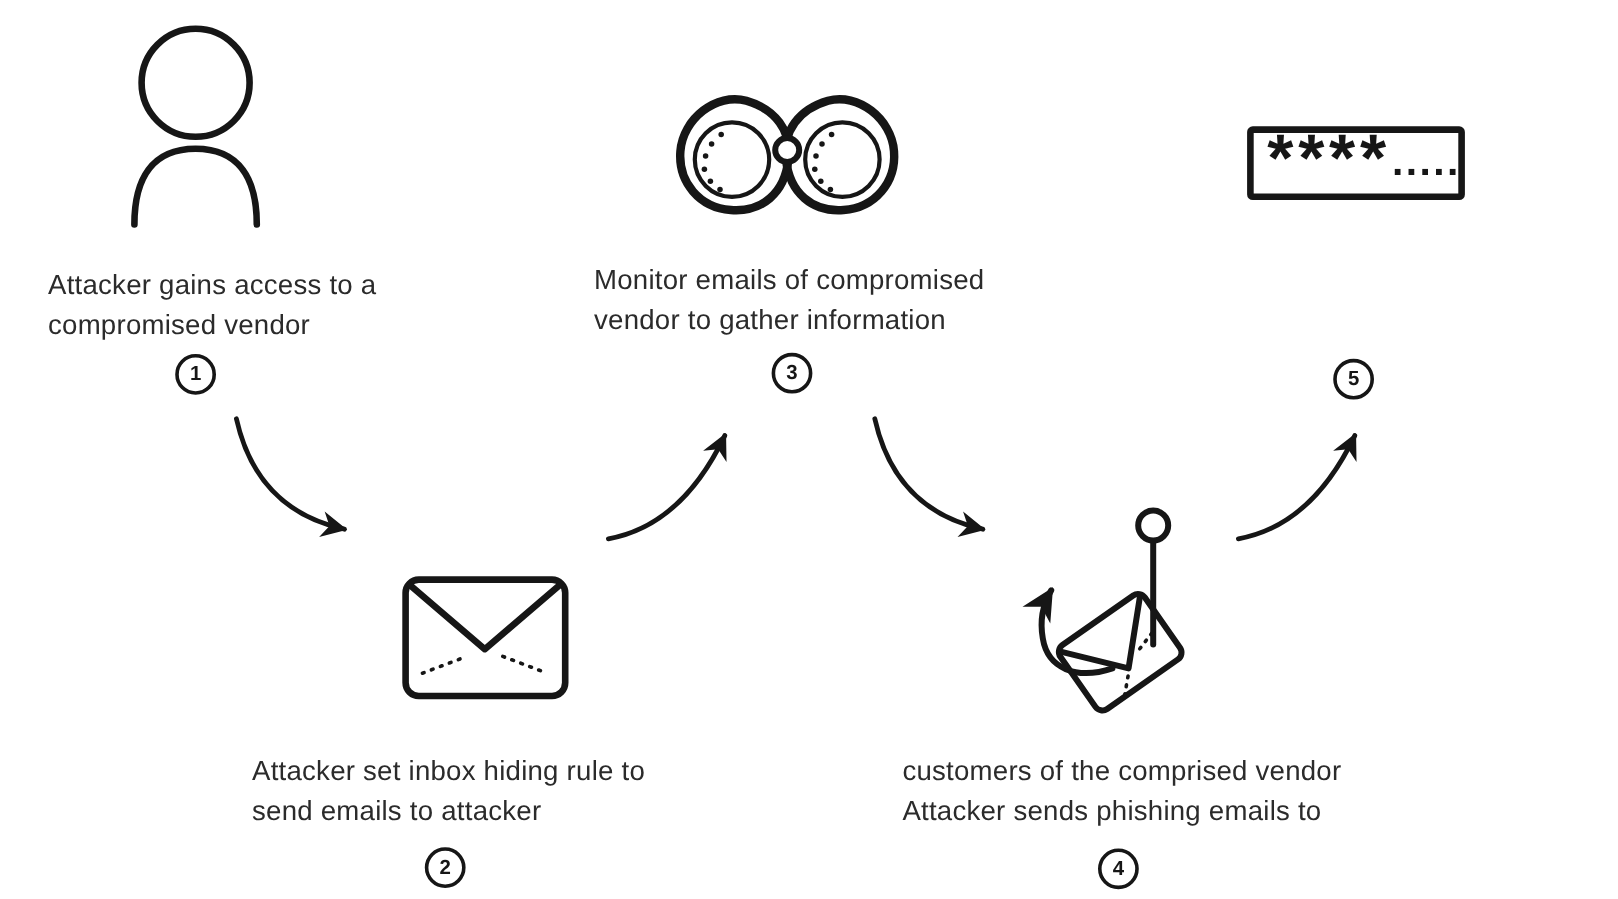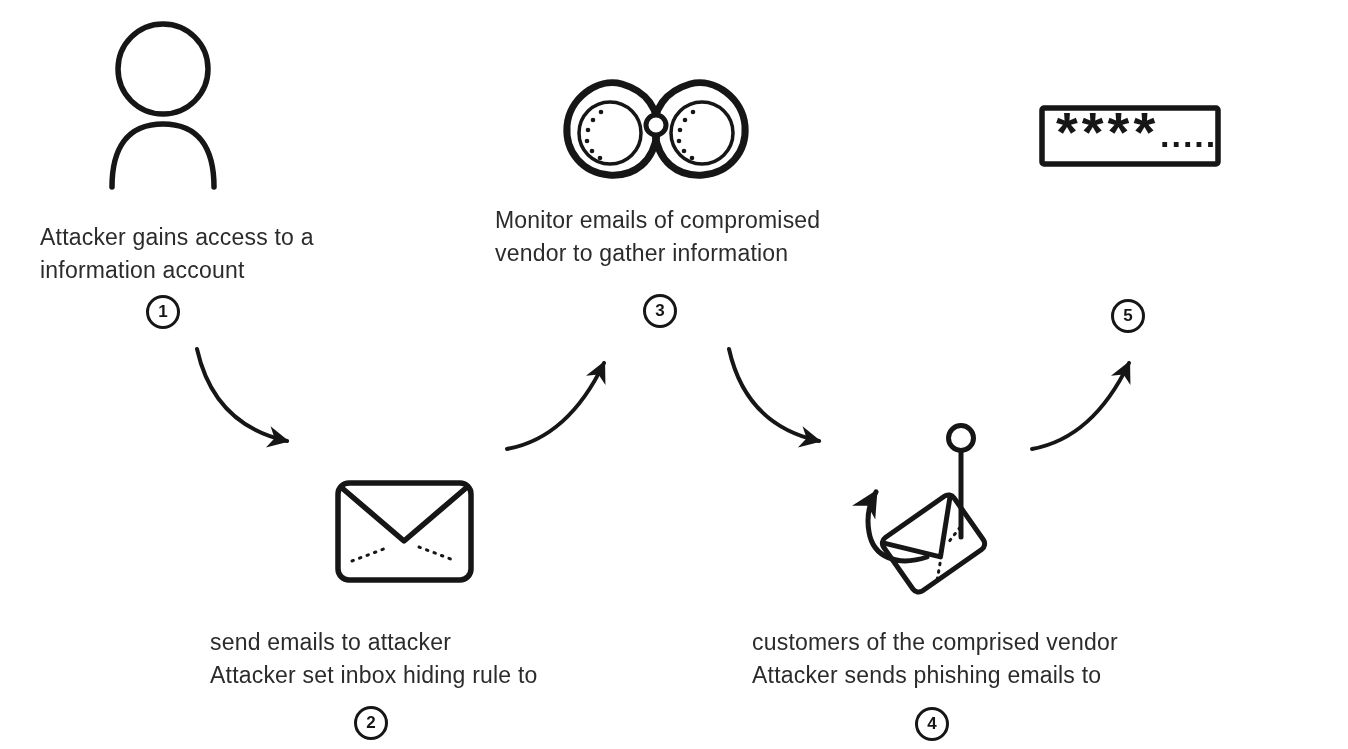--- a/index.html
+++ b/index.html
@@ -111,31 +111,31 @@
     <path d="M507,449 Q568,438 604,363" fill="none" stroke="#161616" stroke-width="4" stroke-linecap="round" marker-end="url(#arrow)"></path>
     <path d="M729,349 Q746,425 819,441" fill="none" stroke="#161616" stroke-width="4" stroke-linecap="round" marker-end="url(#arrow)"></path>
     <path d="M1032,449 Q1093,438 1129,363" fill="none" stroke="#161616" stroke-width="4" stroke-linecap="round" marker-end="url(#arrow)"></path>
   </svg>
 
   <div class="pw-stars">****</div>
   <div class="pw-dots">.....</div>
 
   <div class="step-label" style="left:0px;top:221px;width:340px;">
     <span>Attacker gains access to a</span>
-    <span>information account</span>
+    <span>compromised vendor</span>
   </div>
-  <div class="step-label" style="left:455px;top:204px;width:400px;">
+  <div class="step-label" style="left:455px;top:217px;width:400px;">
     <span>Monitor emails of compromised</span>
     <span>vendor to gather information</span>
   </div>
   <div class="step-label" style="left:930px;top:223px;width:414px;">
   </div>
   <div class="step-label" style="left:170px;top:626px;width:400px;">
+    <span>Attacker set inbox hiding rule to</span>
     <span>send emails to attacker</span>
-    <span>Attacker set inbox hiding rule to</span>
   </div>
   <div class="step-label" style="left:712px;top:626px;width:440px;">
     <span>customers of the comprised vendor</span>
     <span>Attacker sends phishing emails to</span>
   </div>
 
   <div class="badge" style="left:146px;top:295px;">1</div>
   <div class="badge" style="left:354px;top:706px;">2</div>
   <div class="badge" style="left:643px;top:294px;">3</div>
   <div class="badge" style="left:915px;top:707px;">4</div>

